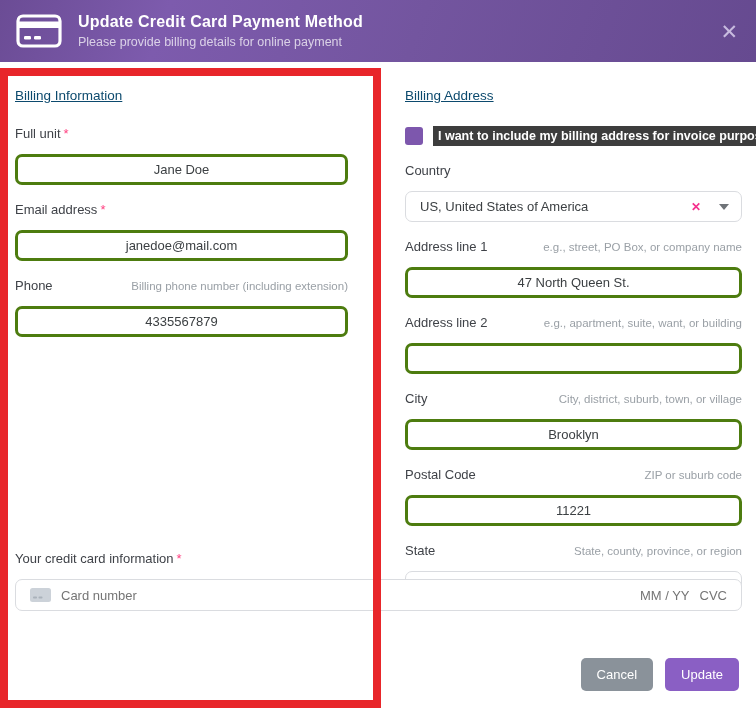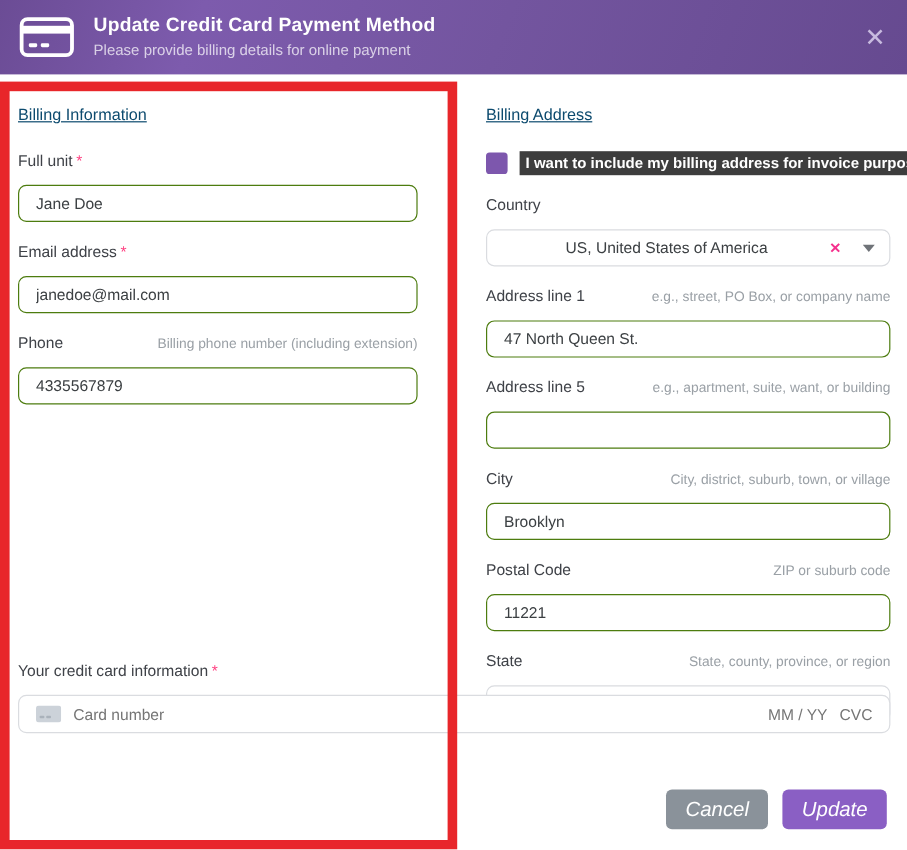--- a/index.html
+++ b/index.html
@@ -56,46 +56,47 @@
     align-items:baseline;
     margin-bottom:13px;
   }
   .field-label { font-size:13px; color:#3f4248; }
   .req { color:#ff4081; margin-left:3px; }
   .field-hint { font-size:11.5px; color:#9aa0a6; }
 
   .text-input {
     width:100%;
     height:31px;
-    border:1px solid #4d7c0f;
+    border:3px solid #4d7c0f;
     border-radius:7px;
     padding:0 14px;
     font-size:13px;
     color:#3c4043;
     font-family:"Liberation Sans",sans-serif;
     outline:none;
     background:#fff;
+    text-align:center;
   }
   .text-input::placeholder { color:#9aa0a6; }
 
   
   .select-box {
     width:100%;
     height:31px;
     border:1px solid #dadce0;
     border-radius:7px;
     padding:0 12px 0 14px;
     display:flex;
     align-items:center;
     font-size:13px;
     color:#3c4043;
     background:#fff;
     cursor:pointer;
   }
-  .select-value { flex:1 1 auto;text-align:center; }
+  .select-value { flex:1 1 auto; }
   .clear-x {
     color:#f5308d;
     font-size:12px;
     font-weight:bold;
     margin-right:18px;
     cursor:pointer;
   }
   .caret {
     width:0; height:0;
     border-left:5px solid transparent;
@@ -161,25 +162,24 @@
     right:17px;
     top:658px;
     display:flex;
     gap:12px;
   }
   .btn {
     height:33px;
     padding:0 16px;
     border:none;
     border-radius:5px;
-    font-size:17px;
+    font-size:13px;
     color:#fff;
     font-family:"Liberation Sans",sans-serif;
     cursor:pointer;
-    font-style:italic;
   }
   .btn-cancel { background:#8a929a; }
   .btn-update { background:#8a5fc4; }
 
   
   .annotation-rect {
     position:absolute;
     left:0; top:68px;
     width:381px;
     height:640px;
@@ -257,21 +257,21 @@
     <div class="field">
       <div class="label-row">
         <span class="field-label">Address line 1</span>
         <span class="field-hint">e.g., street, PO Box, or company name</span>
       </div>
       <input class="text-input" type="text" value="47 North Queen St." style="">
     </div>
 
     <div class="field">
       <div class="label-row">
-        <span class="field-label">Address line 5</span>
+        <span class="field-label">Address line 2</span>
         <span class="field-hint">e.g., apartment, suite, want, or building</span>
       </div>
       <input class="text-input" type="text" value="" style="">
     </div>
 
     <div class="field">
       <div class="label-row">
         <span class="field-label">City</span>
         <span class="field-hint">City, district, suburb, town, or village</span>
       </div>

